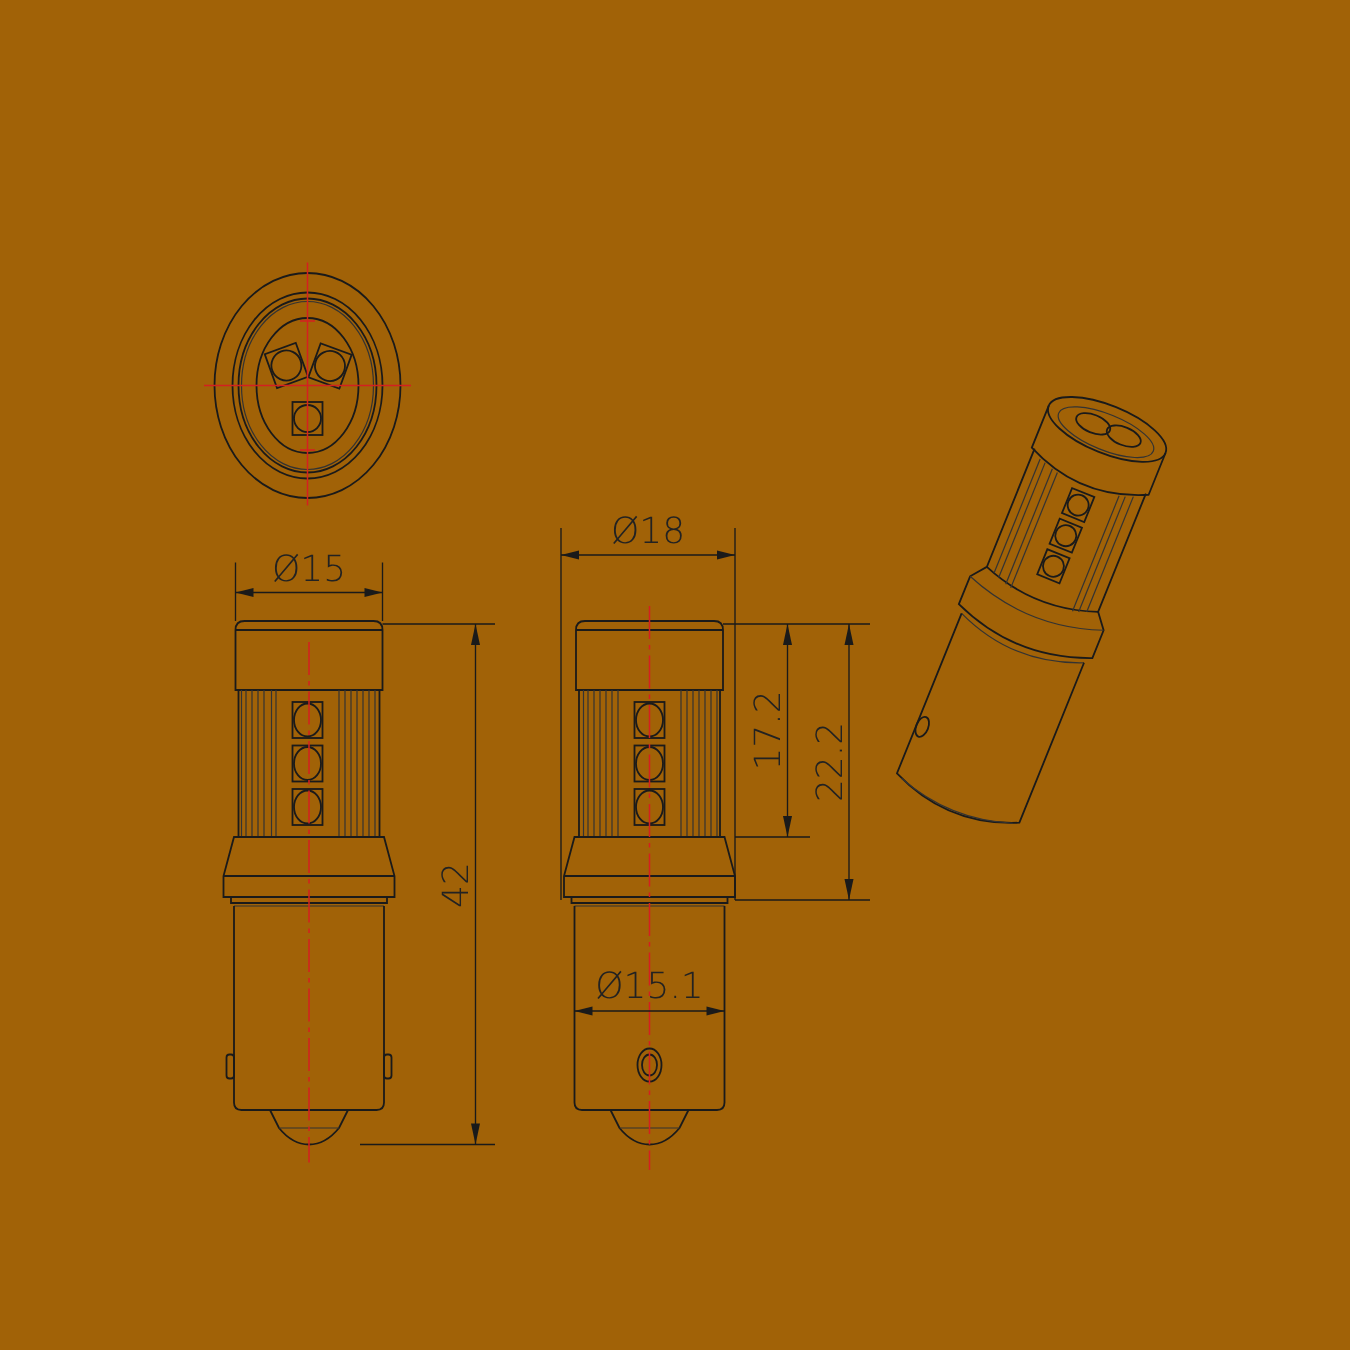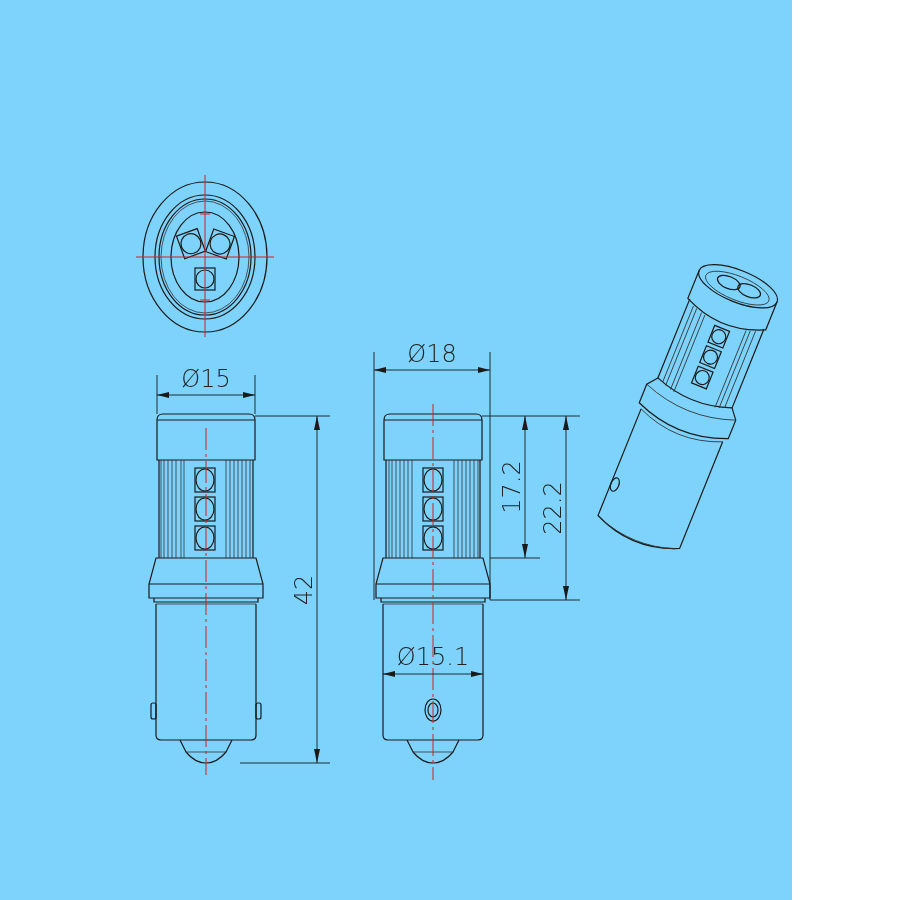--- a/index.html
+++ b/index.html
@@ -1,16 +1,16 @@
 <!DOCTYPE html>
 <html><head>
 <meta charset="utf-8">
 <style>
   html, body { margin: 0; padding: 0; background: #ffffff; }
-  #canvas { position: relative; width: 776px; height: 900px; background: #7dd3fc; overflow: hidden; padding-left: 16px; }
+  #canvas { position: relative; width: 900px; height: 900px; background: #a16207; overflow: hidden; }
   svg { position: absolute; left: 0; top: 0; }
   .ln { stroke: #1a1a1a; stroke-width: 1.2; fill: none; }
   .thin { stroke: #333; stroke-width: 0.8; fill: none; }
   .ctr { stroke: #d42020; stroke-width: 1; fill: none; }
   .ctrd { stroke: #d42020; stroke-width: 1; fill: none; stroke-dasharray: 22 4 3 4; }
   .dim { stroke: #1a1a1a; stroke-width: 0.9; fill: none; }
   .arrow { fill: #1a1a1a; }
   .dimtxt { font-family: "DejaVu Sans", sans-serif; font-size: 24px; fill: #222; font-weight: 300; }
 </style>
 </head>

